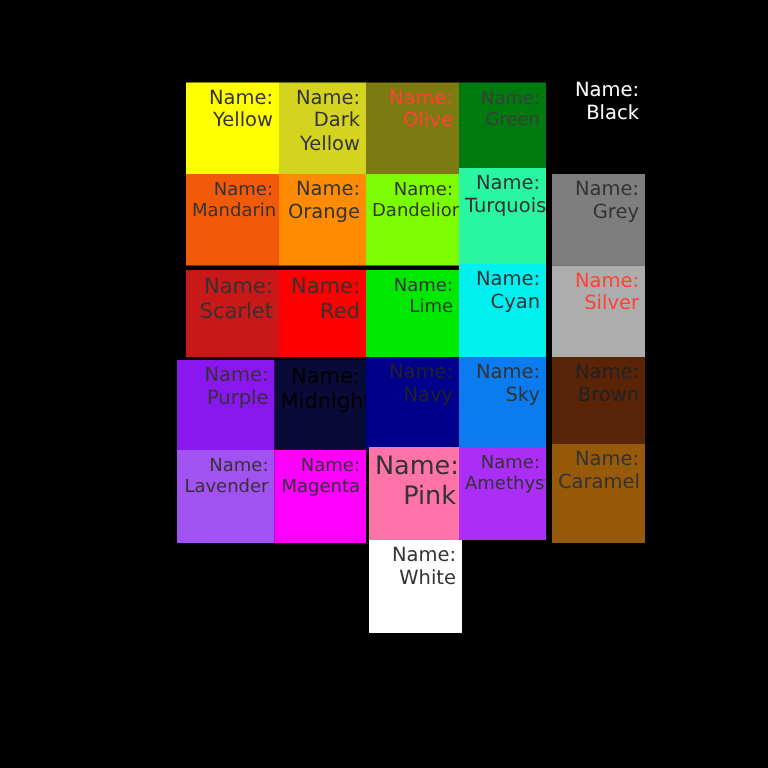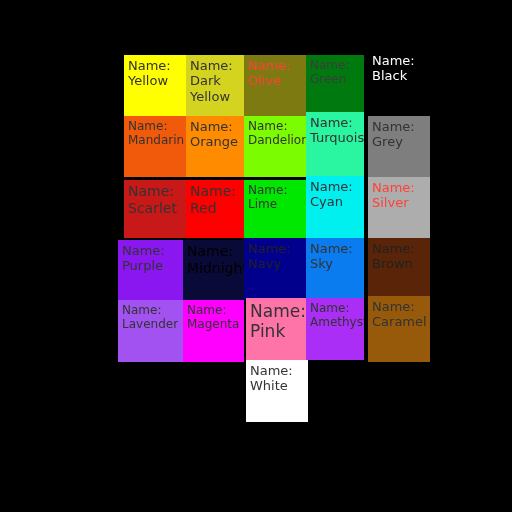--- a/index.html
+++ b/index.html
@@ -29,21 +29,21 @@
     white-space: pre-line;
   }
   .swatch .swatch-label {
     display: block;
     white-space: pre-line;
   }
 </style>
 </head>
 <body>
 
-<div id="swatch-canvas" style="background: rgb(0, 0, 0); width: 512px; height: 512px;">
+<div id="swatch-canvas" style="background: rgb(0, 0, 0); width: 512px; height: 512px; text-align: right;">
     <div class="swatch" style="left: 124px; top: 55px; width: 62px; height: 61px; background: rgb(255, 255, 0); color: rgb(51, 51, 51); font-size: 13px;"><span class="swatch-label">Name:
 Yellow</span></div>
     <div class="swatch" style="left: 186px; top: 55px; width: 58px; height: 61px; background: rgb(212, 212, 32); color: rgb(51, 51, 51); font-size: 13px;"><span class="swatch-label">Name:
 Dark Yellow</span></div>
     <div class="swatch" style="left: 244px; top: 55px; width: 62px; height: 61px; background: rgb(124, 122, 16); color: rgb(255, 65, 54); font-size: 13px;"><span class="swatch-label">Name:
 Olive</span></div>
     <div class="swatch" style="left: 306px; top: 55px; width: 58px; height: 61px; background: rgb(0, 122, 14); color: rgb(60, 60, 60); font-size: 12px;"><span class="swatch-label">Name:
 Green</span></div>
     <div class="swatch" style="left: 368px; top: 50px; width: 62px; height: 61px; background: rgb(0, 0, 0); color: rgb(255, 255, 255); font-size: 13px;"><span class="swatch-label">Name:
 Black</span></div>

